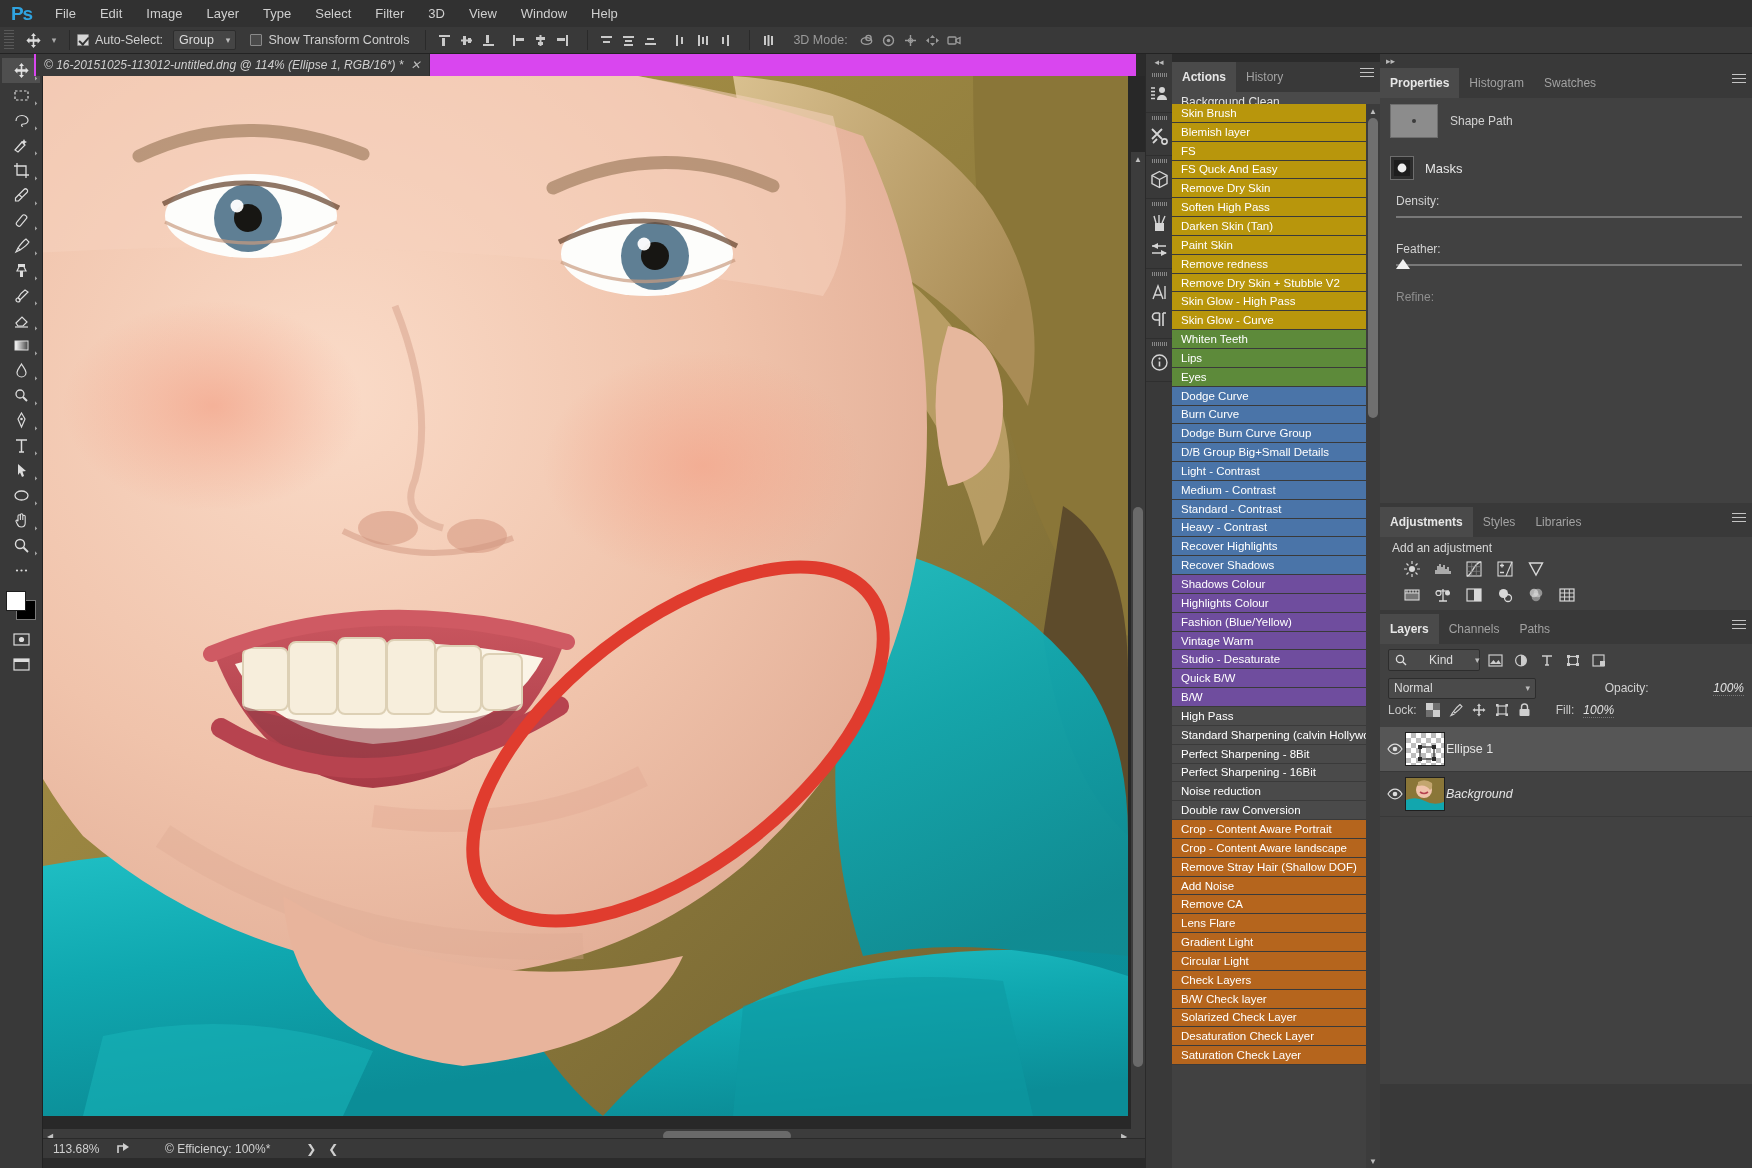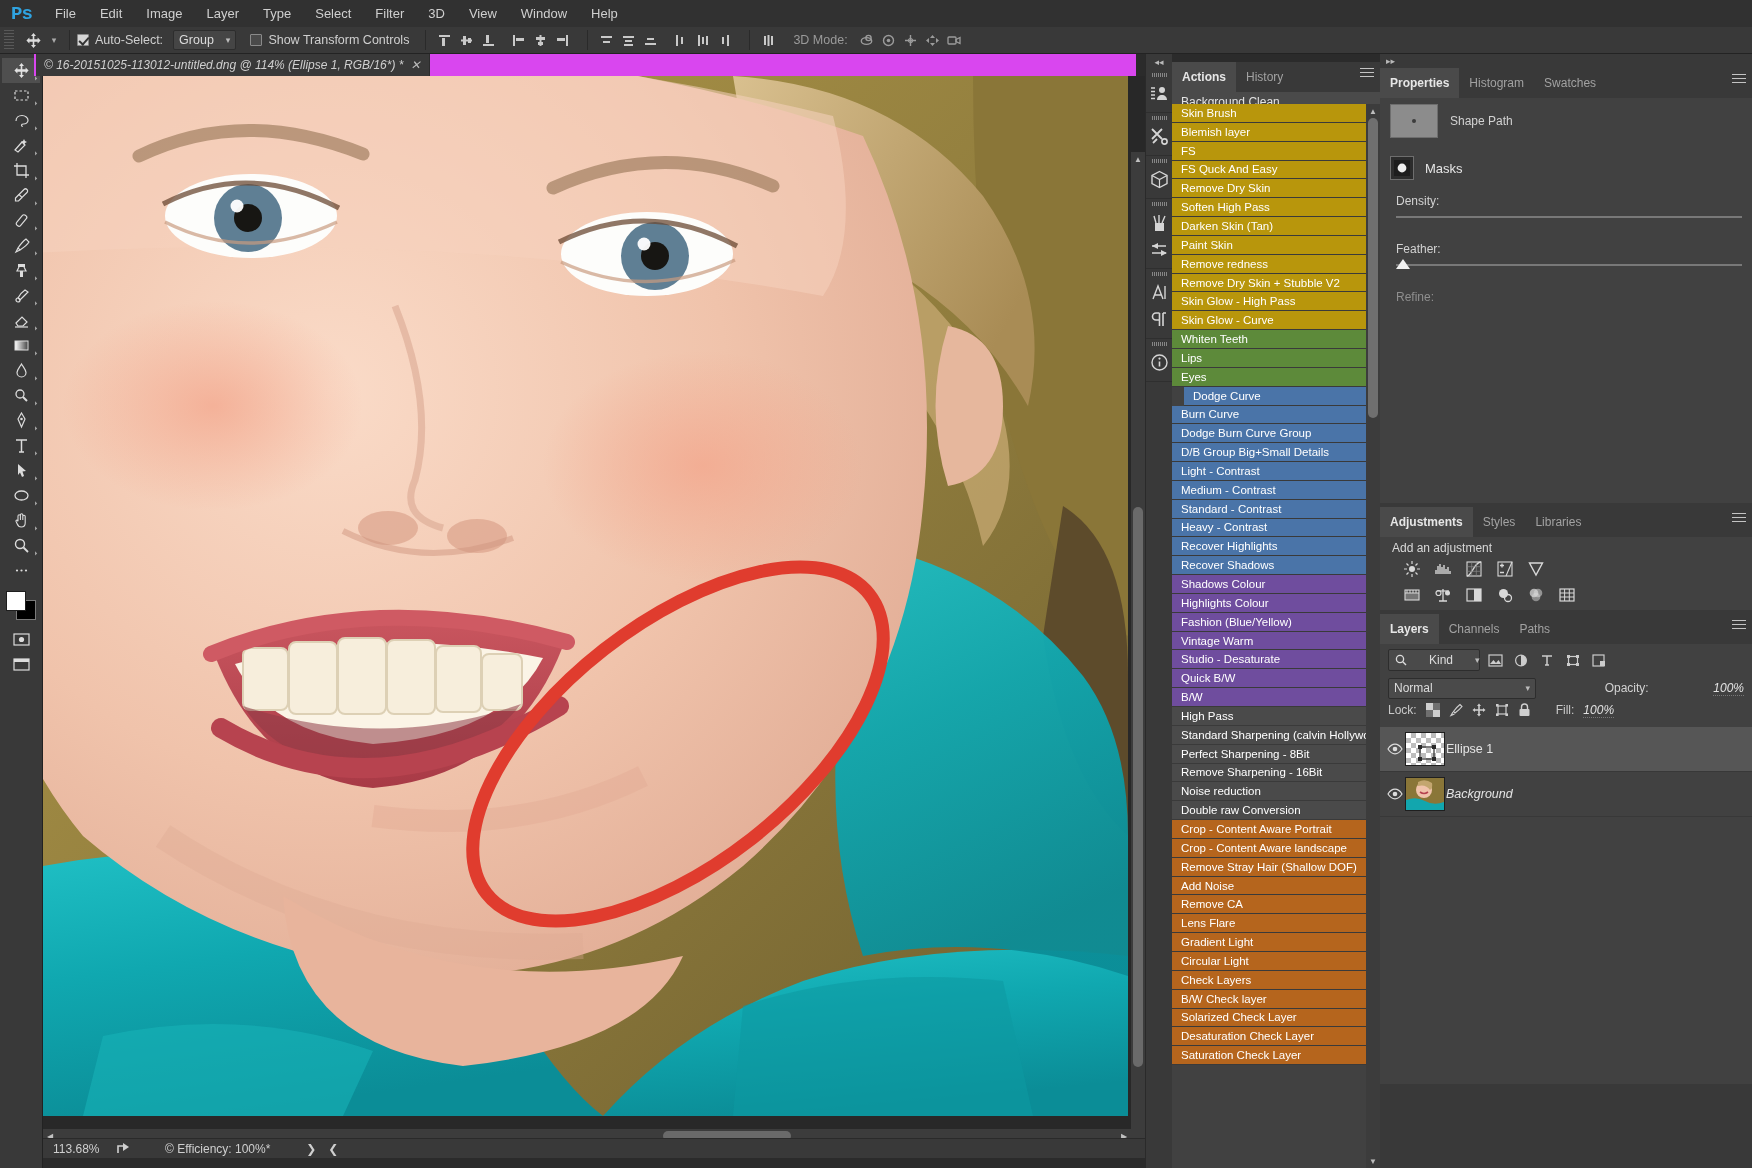--- a/index.html
+++ b/index.html
@@ -13,21 +13,21 @@
   #app { position:relative; width:1752px; height:1168px; background:#2b2b2b; }
 
   
   .menubar {
     position:absolute; left:0; top:0; width:1752px; height:27px;
     background:#313131; display:flex; align-items:center;
   }
   .ps-logo {
     width:43px; height:27px; display:flex; align-items:center; justify-content:center;
     color:#2fa3e0; font-weight:bold; font-size:19px; letter-spacing:-1px;
-    font-family:Liberation Mono, monospace;
+    font-family:Liberation Sans, sans-serif;
   }
   .menuitem {
     padding:0 12px; height:27px; line-height:27px; font-size:13px; color:#cfcfcf; cursor:default;
   }
 
   
   .optionsbar {
     position:absolute; left:0; top:27px; width:1752px; height:27px;
     background:#393939; display:flex; align-items:center; border-bottom:1px solid #232323;
   }
@@ -715,21 +715,21 @@
         </div>
         <div class="arow" style="background: rgb(93, 138, 58);">
           <span>Whiten Teeth</span>
         </div>
         <div class="arow" style="background: rgb(93, 138, 58);">
           <span>Lips</span>
         </div>
         <div class="arow" style="background: rgb(93, 138, 58);">
           <span>Eyes</span>
         </div>
-        <div class="arow" style="background: rgb(74, 116, 168); margin-left: 12px;">
+        <div class="arow" style="background: rgb(74, 116, 168);">
           <span>Dodge Curve</span>
         </div>
         <div class="arow" style="background: rgb(74, 116, 168);">
           <span>Burn Curve</span>
         </div>
         <div class="arow" style="background: rgb(74, 116, 168);">
           <span>Dodge Burn Curve Group</span>
         </div>
         <div class="arow" style="background: rgb(74, 116, 168);">
           <span>D/B Group Big+Small Details</span>
@@ -776,21 +776,21 @@
         <div class="arow" style="background: rgb(74, 74, 74);">
           <span>High Pass</span>
         </div>
         <div class="arow" style="background: rgb(74, 74, 74);">
           <span>Standard Sharpening (calvin Hollywood)</span>
         </div>
         <div class="arow" style="background: rgb(74, 74, 74);">
           <span>Perfect Sharpening - 8Bit</span>
         </div>
         <div class="arow" style="background: rgb(74, 74, 74);">
-          <span>Remove Sharpening - 16Bit</span>
+          <span>Perfect Sharpening - 16Bit</span>
         </div>
         <div class="arow" style="background: rgb(74, 74, 74);">
           <span>Noise reduction</span>
         </div>
         <div class="arow" style="background: rgb(74, 74, 74);">
           <span>Double raw Conversion</span>
         </div>
         <div class="arow" style="background: rgb(181, 101, 29);">
           <span>Crop - Content Aware Portrait</span>
         </div>

